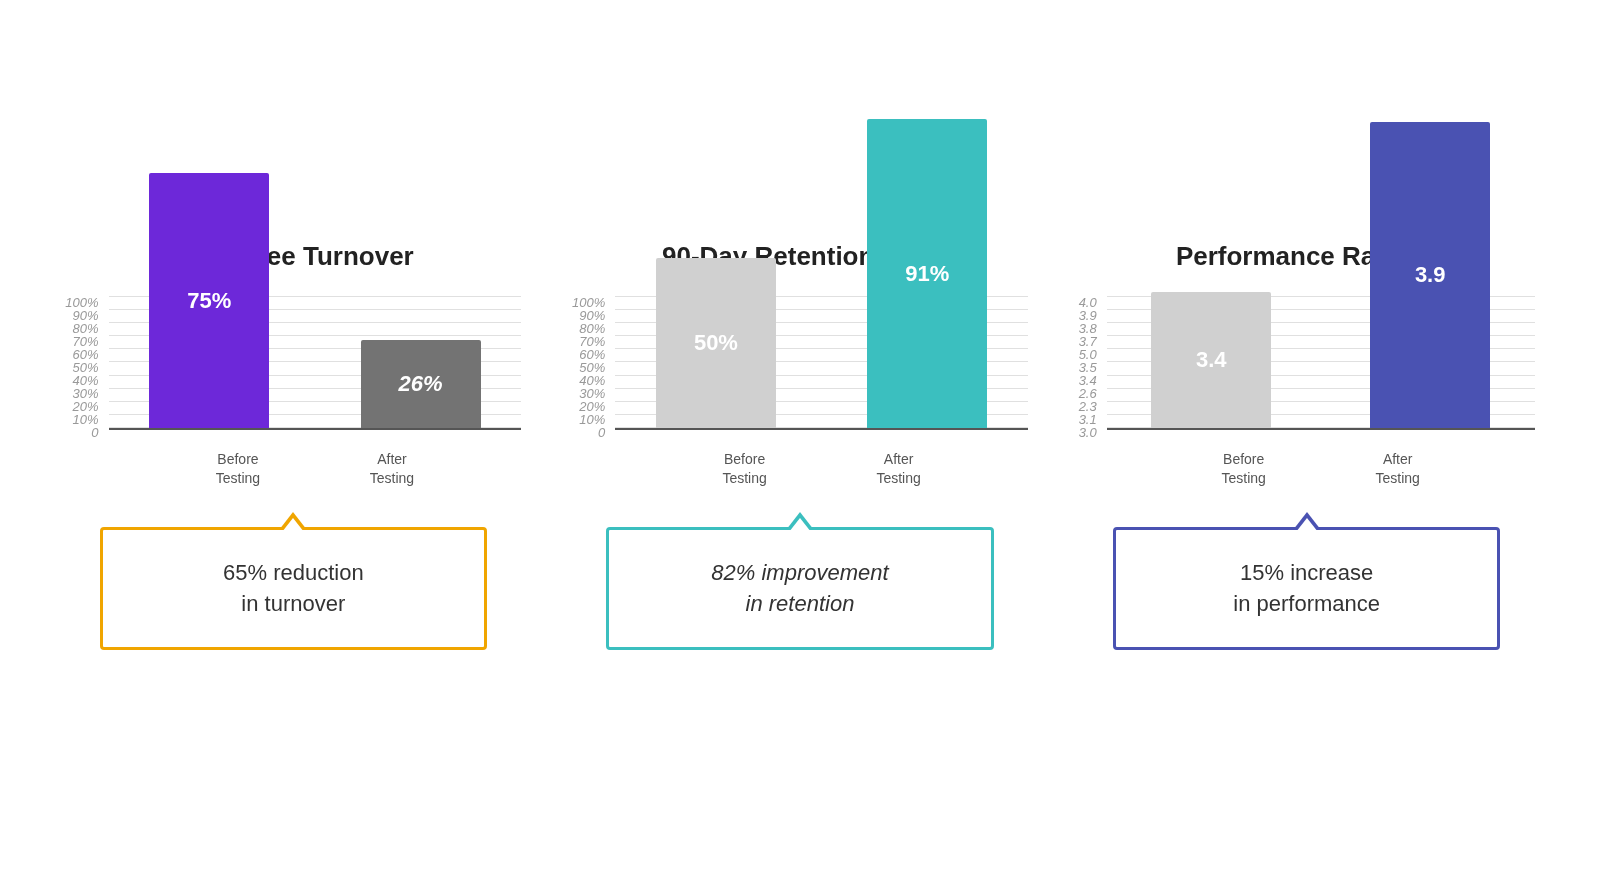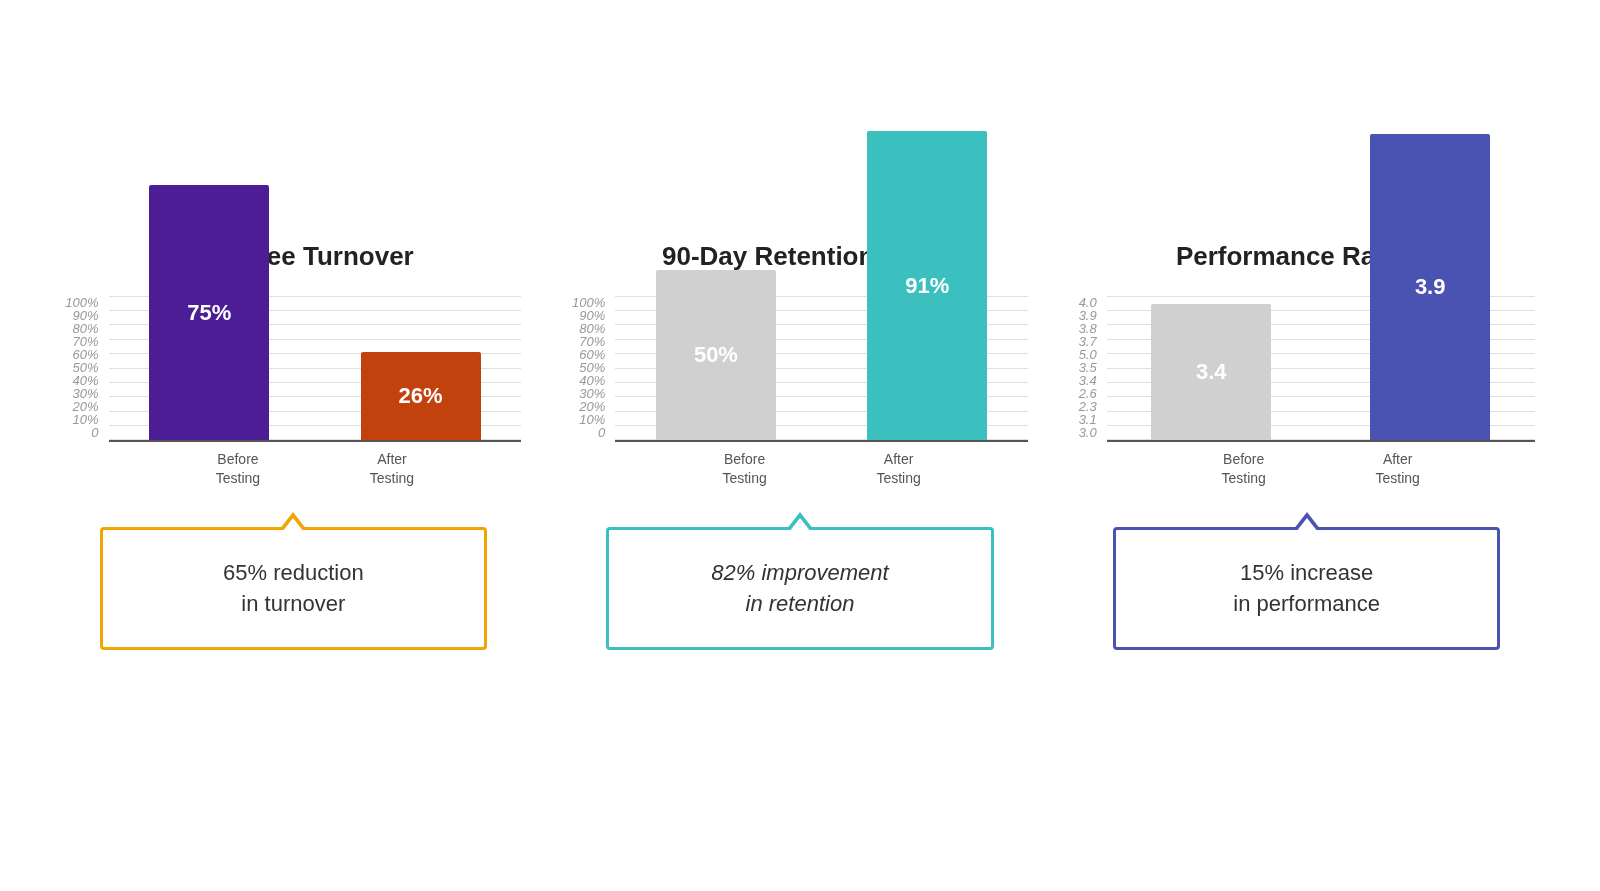--- a/index.html
+++ b/index.html
@@ -117,21 +117,21 @@
       font-weight: 600;
       color: #fff;
       position: absolute;
     }
 
     .x-axis-labels {
       display: flex;
       justify-content: center;
       gap: 34px;
       padding: 0 10px;
-      margin-top: 8px;
+      margin-top: 20px;
     }
 
     .x-label {
       flex: 1;
       text-align: center;
       font-size: 14px;
       color: #555;
       line-height: 1.3;
       max-width: 120px;
     }
@@ -251,26 +251,26 @@
               <div class="grid-line"></div>
               <div class="grid-line"></div>
               <div class="grid-line"></div>
               <div class="grid-line"></div>
               <div class="grid-line"></div>
               <div class="grid-line"></div>
               <div class="grid-line"></div>
             </div>
             <div class="bars-row">
               <div class="bar-wrapper">
-                <div class="bar" style="height: 255px; background-color: #4c1d95;">
+                <div class="bar" style="height: 255px; background-color: #6d28d9;">
                   <span class="bar-label">75%</span>
                 </div>
               </div>
               <div class="bar-wrapper">
-                <div class="bar" style="height: 88px; background-color: #c2410c;">
+                <div class="bar" style="height: 88px; background-color: #737373; font-style: italic;">
                   <span class="bar-label">26%</span>
                 </div>
               </div>
             </div>
           </div>
           <div class="baseline"></div>
           <div class="x-axis-labels">
             <div class="x-label">Before<br>Testing</div>
             <div class="x-label">After<br>Testing</div>
           </div>

